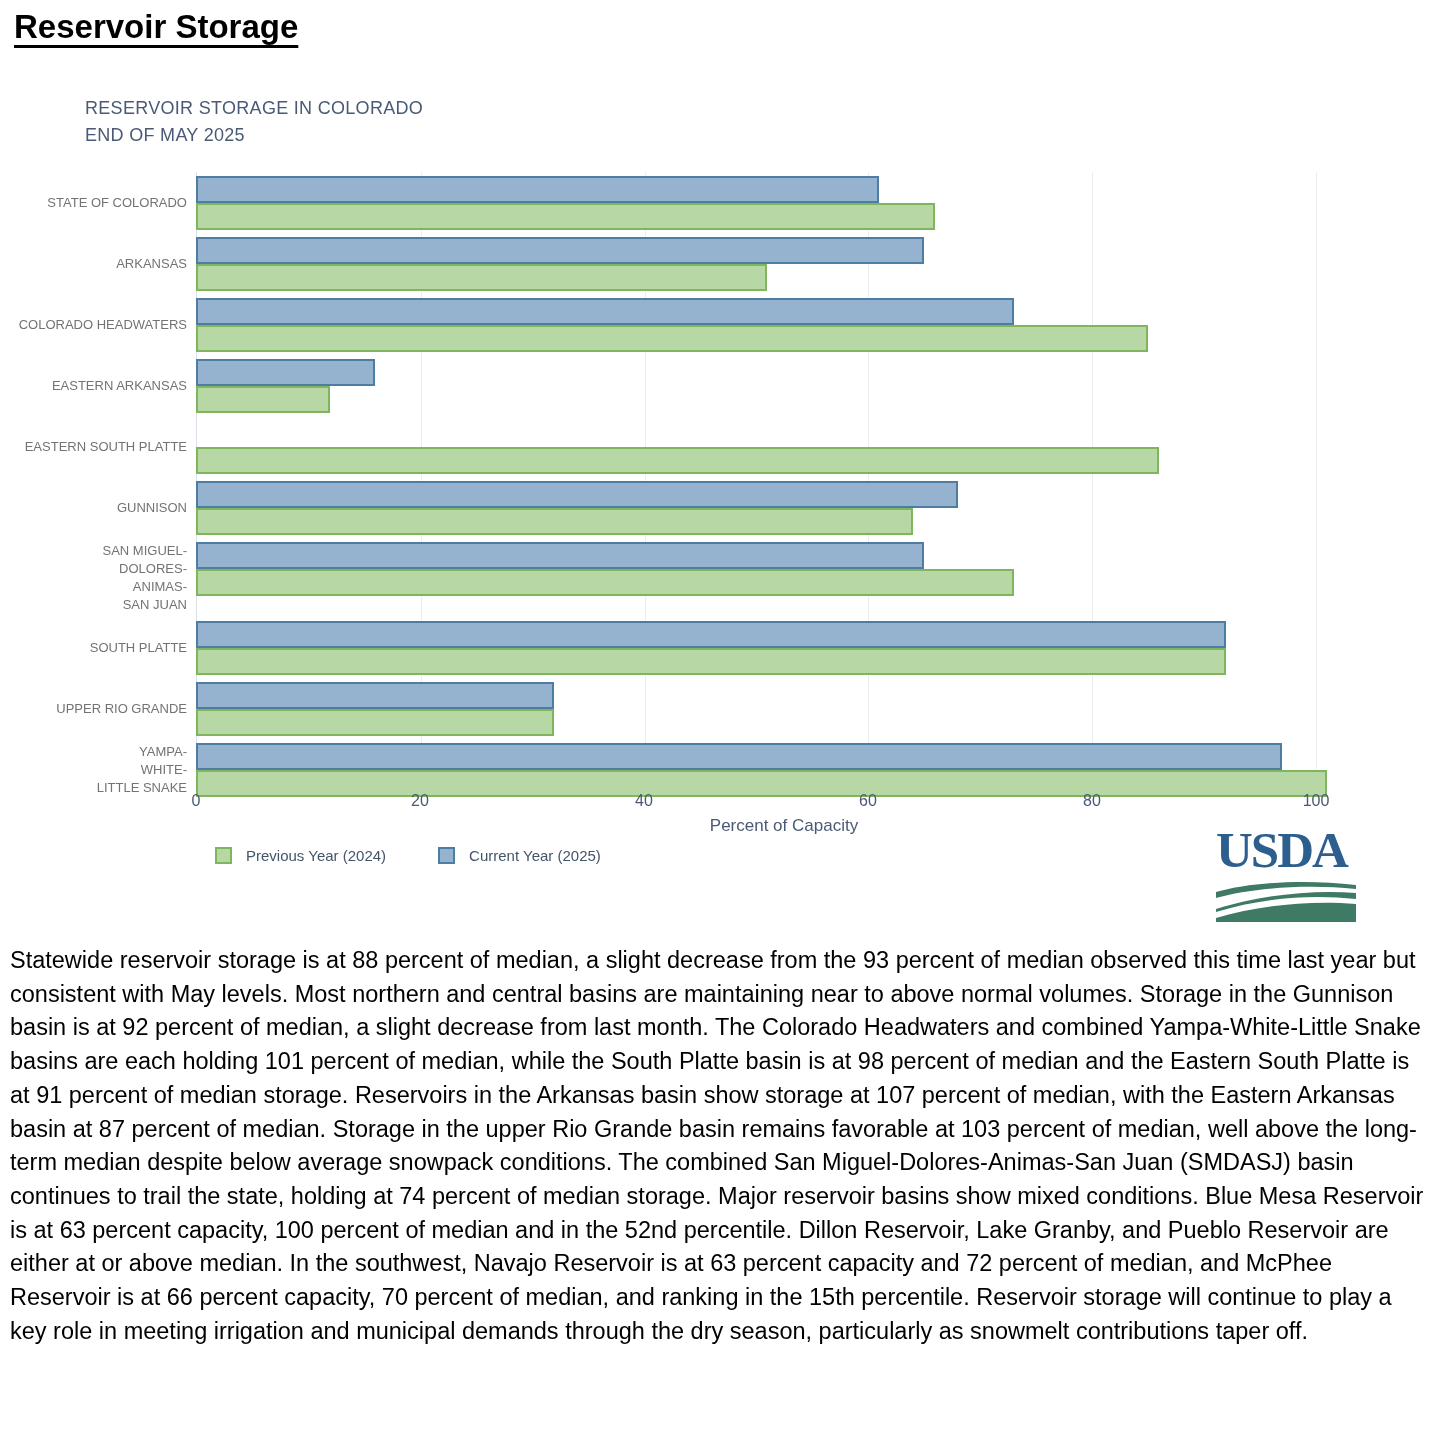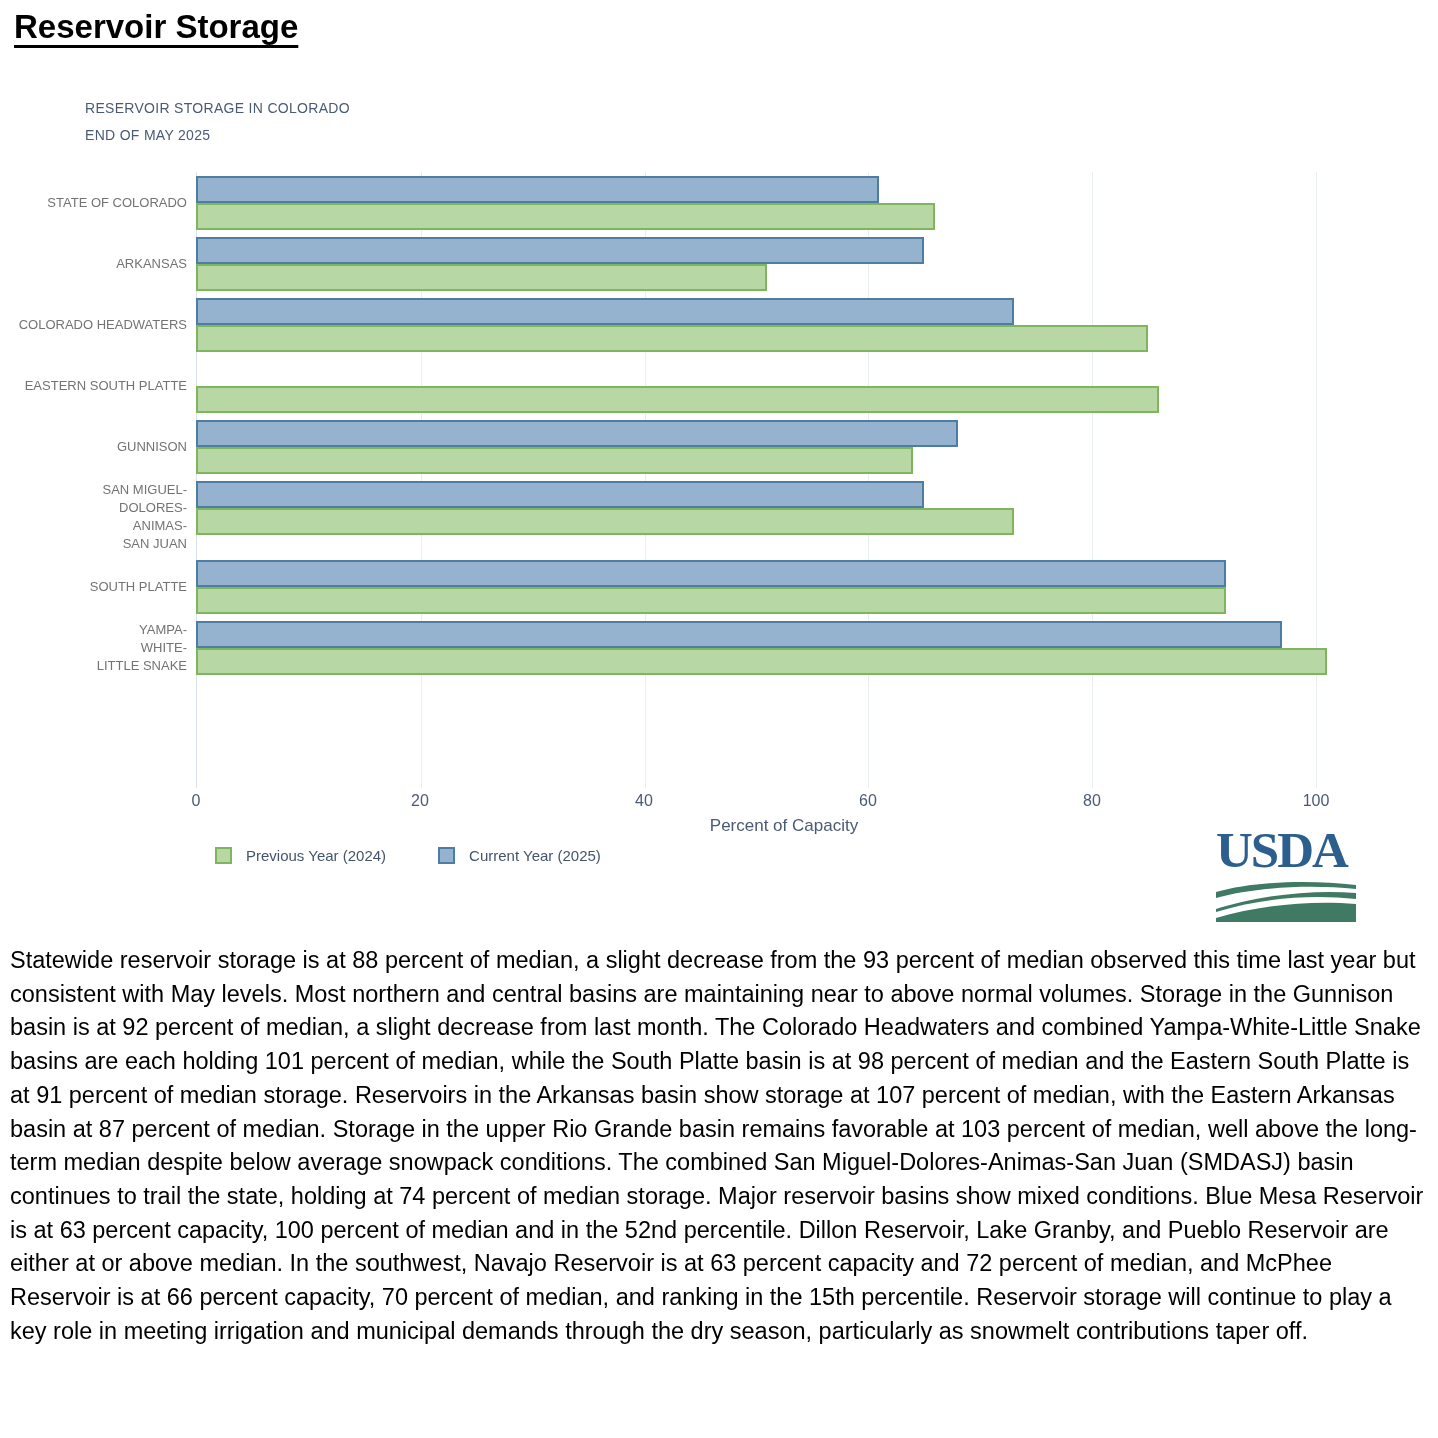--- a/index.html
+++ b/index.html
@@ -7,21 +7,21 @@
   .page { position:relative; width:1438px; height:1438px; background:#ffffff; overflow:hidden; }
 
   .doc-title {
     position:absolute; top:8px; left:14px;
     font-size:33px; font-weight:bold; color:#000000;
     text-decoration:underline; text-decoration-thickness:3px; text-underline-offset:7px;text-align:right;
   }
 
   .chart-title {
     position:absolute; top:95px; left:85px;
-    font-size:14px; line-height:27px; color:#4a5a75; letter-spacing:.3px;
+    font-size:18px; line-height:27px; color:#4a5a75; letter-spacing:.3px;
   }
 
   .plot-wrap { position:absolute; top:172px; left:0; width:1372px; height:616px; }
   .plot-bg {
     position:absolute; left:196px; top:0; width:1176px; height:616px;
     border-left:1px solid #dce2ec;
   }
   .gridline { position:absolute; top:0; bottom:0; width:1px; background:#e9edf4; }
 
   .rows { position:absolute; left:0; top:4px; width:1372px; }
@@ -104,20 +104,29 @@
           <div class="row-label">
             <div>COLORADO HEADWATERS</div>
           </div>
           <div class="row-bars">
             <div class="bar" title="COLORADO HEADWATERS: 73" style="width: 69.5238%; background: rgb(149, 179, 206); border-color: rgb(77, 125, 163);"></div>
             <div class="bar" title="COLORADO HEADWATERS: 85" style="width: 80.9524%; background: rgb(183, 216, 164); border-color: rgb(127, 181, 92);"></div>
           </div>
         </div>
         <div class="row">
           <div class="row-label">
+            <div>EASTERN ARKANSAS</div>
+          </div>
+          <div class="row-bars">
+            <div class="bar" title="EASTERN ARKANSAS: 16" style="width: 15.2381%; background: rgb(149, 179, 206); border-color: rgb(77, 125, 163);"></div>
+            <div class="bar" title="EASTERN ARKANSAS: 12" style="width: 11.4286%; background: rgb(183, 216, 164); border-color: rgb(127, 181, 92);"></div>
+          </div>
+        </div>
+        <div class="row">
+          <div class="row-label">
             <div>EASTERN SOUTH PLATTE</div>
           </div>
           <div class="row-bars">
             <div class="bar empty"></div>
             <div class="bar" title="EASTERN SOUTH PLATTE: 86" style="width: 81.9048%; background: rgb(183, 216, 164); border-color: rgb(127, 181, 92);"></div>
           </div>
         </div>
         <div class="row">
           <div class="row-label">
             <div>GUNNISON</div>
@@ -139,20 +148,29 @@
             <div class="bar" title="SAN MIGUEL-DOLORES-ANIMAS-SAN JUAN: 73" style="width: 69.5238%; background: rgb(183, 216, 164); border-color: rgb(127, 181, 92);"></div>
           </div>
         </div>
         <div class="row">
           <div class="row-label">
             <div>SOUTH PLATTE</div>
           </div>
           <div class="row-bars">
             <div class="bar" title="SOUTH PLATTE: 92" style="width: 87.619%; background: rgb(149, 179, 206); border-color: rgb(77, 125, 163);"></div>
             <div class="bar" title="SOUTH PLATTE: 92" style="width: 87.619%; background: rgb(183, 216, 164); border-color: rgb(127, 181, 92);"></div>
+          </div>
+        </div>
+        <div class="row">
+          <div class="row-label">
+            <div>UPPER RIO GRANDE</div>
+          </div>
+          <div class="row-bars">
+            <div class="bar" title="UPPER RIO GRANDE: 32" style="width: 30.4762%; background: rgb(149, 179, 206); border-color: rgb(77, 125, 163);"></div>
+            <div class="bar" title="UPPER RIO GRANDE: 32" style="width: 30.4762%; background: rgb(183, 216, 164); border-color: rgb(127, 181, 92);"></div>
           </div>
         </div>
         <div class="row">
           <div class="row-label">
             <div>YAMPA-</div>
             <div>WHITE-</div>
             <div>LITTLE SNAKE</div>
           </div>
           <div class="row-bars">
             <div class="bar" title="YAMPA-WHITE-LITTLE SNAKE: 97" style="width: 92.381%; background: rgb(149, 179, 206); border-color: rgb(77, 125, 163);"></div>

